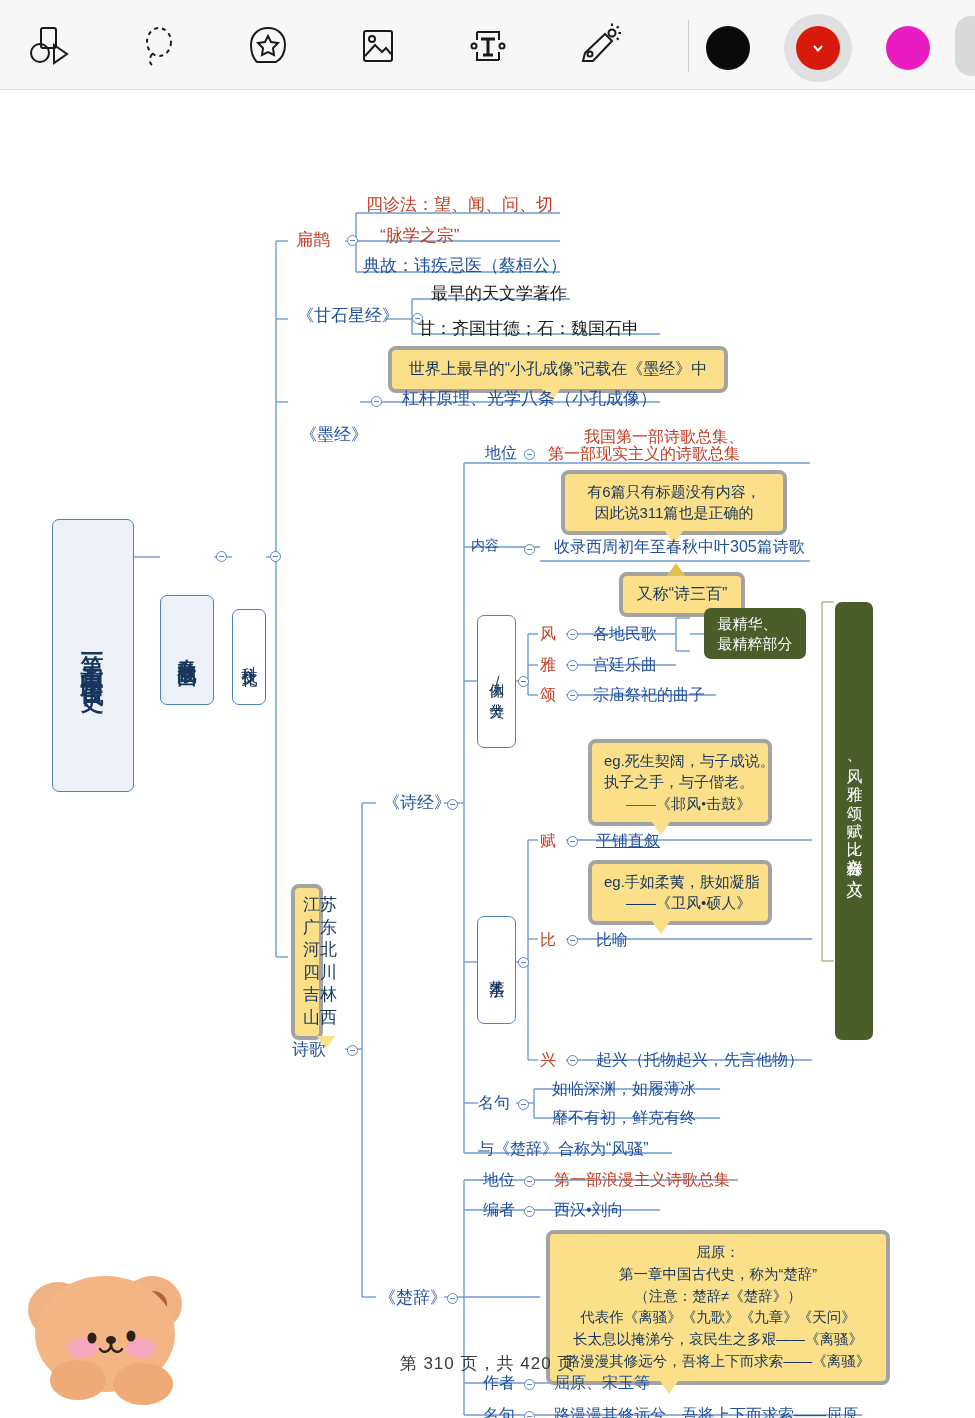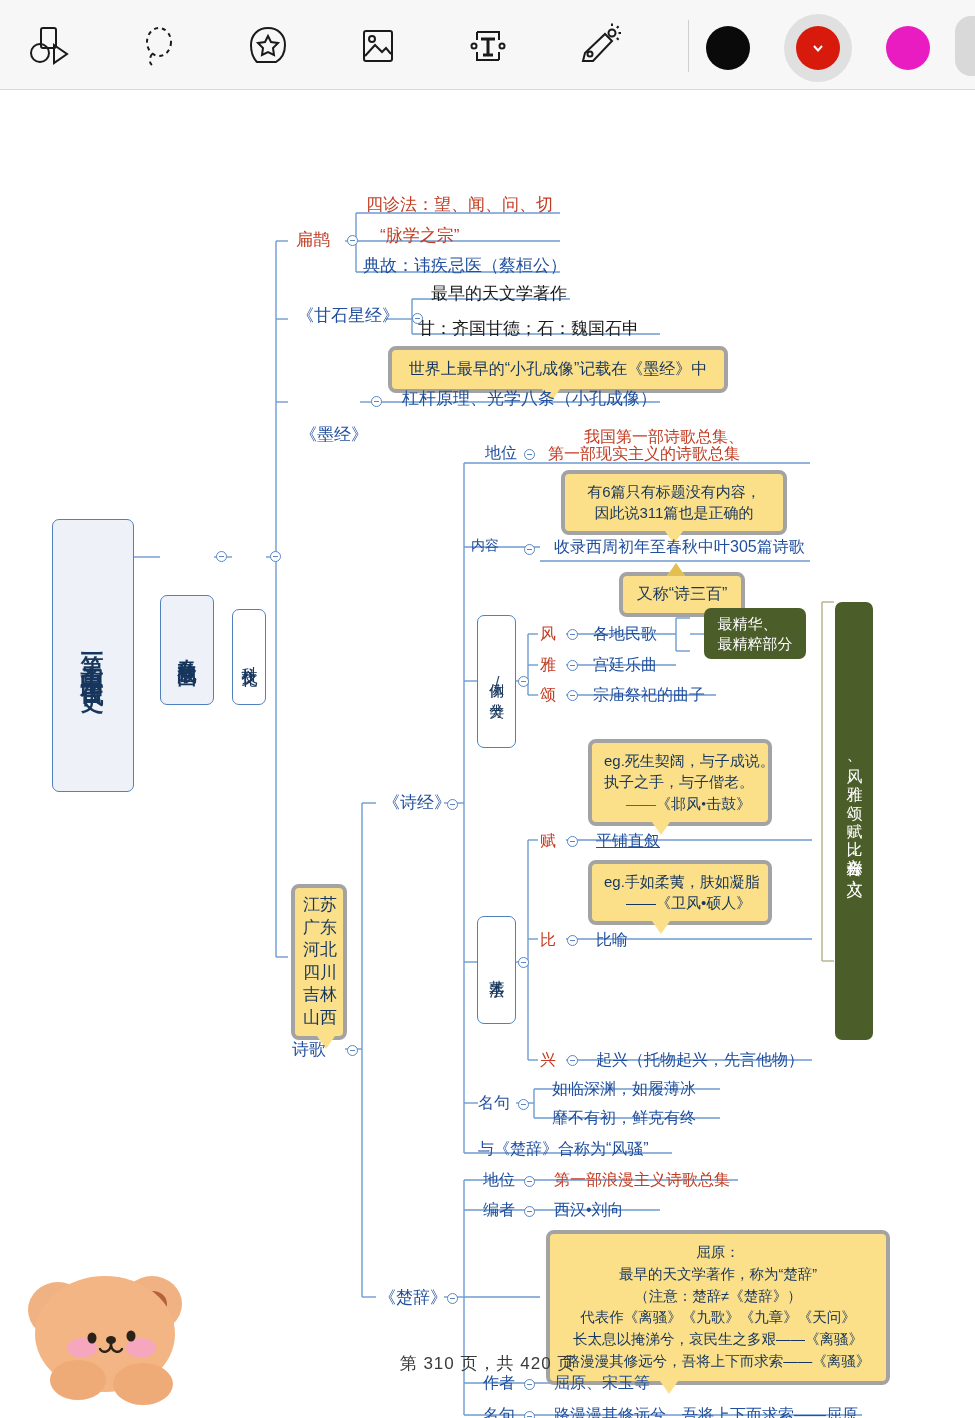--- a/index.html
+++ b/index.html
@@ -313,21 +313,21 @@
 
   <div class="note" style="left:388px;top:255px;width:340px;font-size:16px;text-align:center;padding:8px 0;">
     <span>世界上最早的“小孔成像”记载在《墨经》中</span>
     <div class="tail" style="left:150px;bottom:-13px;"></div>
   </div>
 
   <div class="n blue" style="left:300px;top:297px;font-size:17px;margin-top:36px;">《墨经》</div>
   <div class="mk" style="left:371px;top:305px;"></div>
   <div class="n blue" style="left:402px;top:297px;font-size:17px;">杠杆原理、光学八条（小孔成像）</div>
 
-  <div class="note" style="left:291px;top:793px;width:56px;font-size:17px;text-align:right;padding:6px 8px;line-height:1.33;">
+  <div class="note" style="left:291px;top:793px;width:32px;font-size:17px;text-align:right;padding:6px 8px;line-height:1.33;">
     <span>江苏</span><br>
     <span>广东</span><br>
     <span>河北</span><br>
     <span>四川</span><br>
     <span>吉林</span><br>
     <span>山西</span>
     <div class="tail" style="left:22px;bottom:-13px;"></div>
   </div>
 
   <div class="n blue" style="left:292px;top:948px;font-size:17px;">诗歌</div>
@@ -432,21 +432,21 @@
   <div class="n blue" style="left:483px;top:1079px;font-size:16px;">地位</div>
   <div class="mk" style="left:524px;top:1085px;"></div>
   <div class="n red" style="left:554px;top:1079px;font-size:16px;">第一部浪漫主义诗歌总集</div>
 
   <div class="n blue" style="left:483px;top:1109px;font-size:16px;">编者</div>
   <div class="mk" style="left:524px;top:1115px;"></div>
   <div class="n blue" style="left:554px;top:1109px;font-size:16px;">西汉•刘向</div>
 
   <div class="note" style="left:546px;top:1139px;width:344px;font-size:14.5px;line-height:1.5;padding:8px 12px;text-align:center;">
     <span>屈原：</span><br>
-    <span>最早的天文学著作，称为“楚辞”</span><br>
+    <span>第一章中国古代史，称为“楚辞”</span><br>
     <span>（注意：楚辞≠《楚辞》）</span><br>
     <span>代表作《离骚》《九歌》《九章》《天问》</span><br>
     <span>长太息以掩涕兮，哀民生之多艰——《离骚》</span><br>
     <span>路漫漫其修远兮，吾将上下而求索——《离骚》</span>
     <div class="tail" style="left:110px;bottom:-13px;"></div>
   </div>
 
   <div class="n blue" style="left:483px;top:1282px;font-size:16px;">作者</div>
   <div class="mk" style="left:524px;top:1288px;"></div>
   <div class="n blue" style="left:554px;top:1282px;font-size:16px;">屈原、宋玉等</div>

